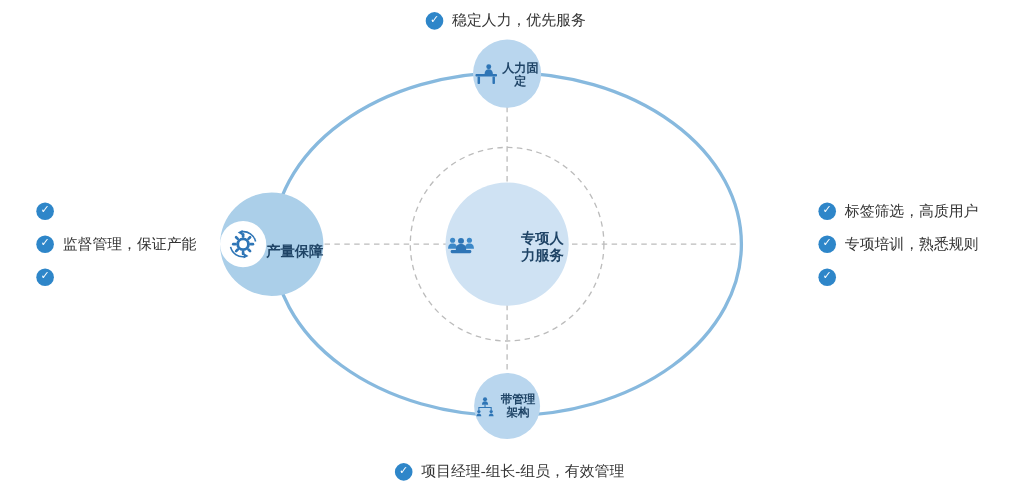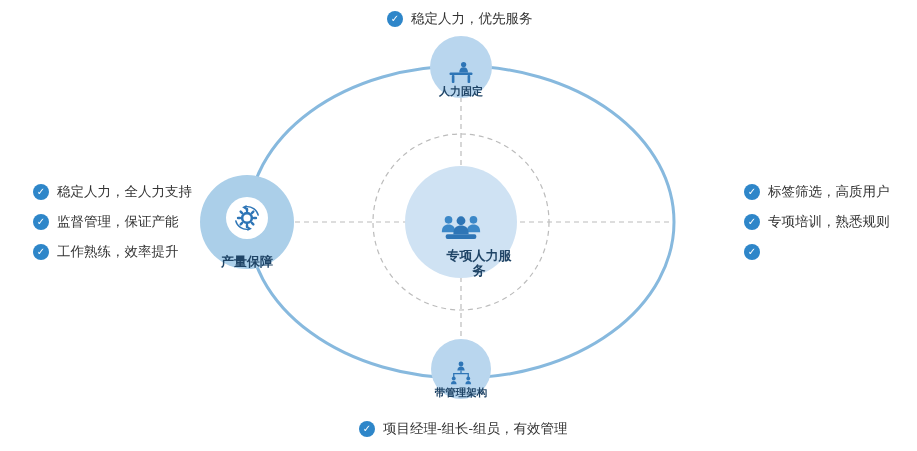--- a/index.html
+++ b/index.html
@@ -15,21 +15,21 @@
   }
 
   svg.overlay { position: absolute; inset: 0; }
   .ring  { stroke: var(--ellipse, #87b9de); stroke-width: 3; fill: none; }
   .dash  { stroke: var(--dash, #bcbcbc); stroke-width: 1.2; stroke-dasharray: 5 4; fill: none; }
 
   .node {
     position: absolute;
     border-radius: 50%;
     display: flex;
-    flex-direction: column;
+    flex-direction: row;
     align-items: center;
     justify-content: flex-end;
     text-align: center;
   }
   .node-small { background: var(--node-light, #b9d6ee); }
   .node-big   { background: var(--node-blue, #abcfe9); }
   .center-bg  { background: var(--center-fill, #cfe2f3); }
 
   .top-node    { left: 430px; top: 36px;  width: 62px;  height: 62px; }
   .bottom-node { left: 431px; top: 339px; width: 60px;  height: 60px; }
@@ -88,29 +88,27 @@
   </div>
 
   <div class="bullet bottom-bullet">
     <span class="check">✓</span>
     <span class="bullet-text">项目经理-组长-组员，有效管理</span>
   </div>
 
   <div class="col left-col">
     <div class="bullet">
       <span class="check">✓</span>
-      <span class="bullet-text">稳定人力，全人力支持</span>
     </div>
     <div class="bullet">
       <span class="check">✓</span>
       <span class="bullet-text">监督管理，保证产能</span>
     </div>
     <div class="bullet">
       <span class="check">✓</span>
-      <span class="bullet-text">工作熟练，效率提升</span>
     </div>
   </div>
 
   <div class="col right-col">
     <div class="bullet">
       <span class="check">✓</span>
       <span class="bullet-text">标签筛选，高质用户</span>
     </div>
     <div class="bullet">
       <span class="check">✓</span>

